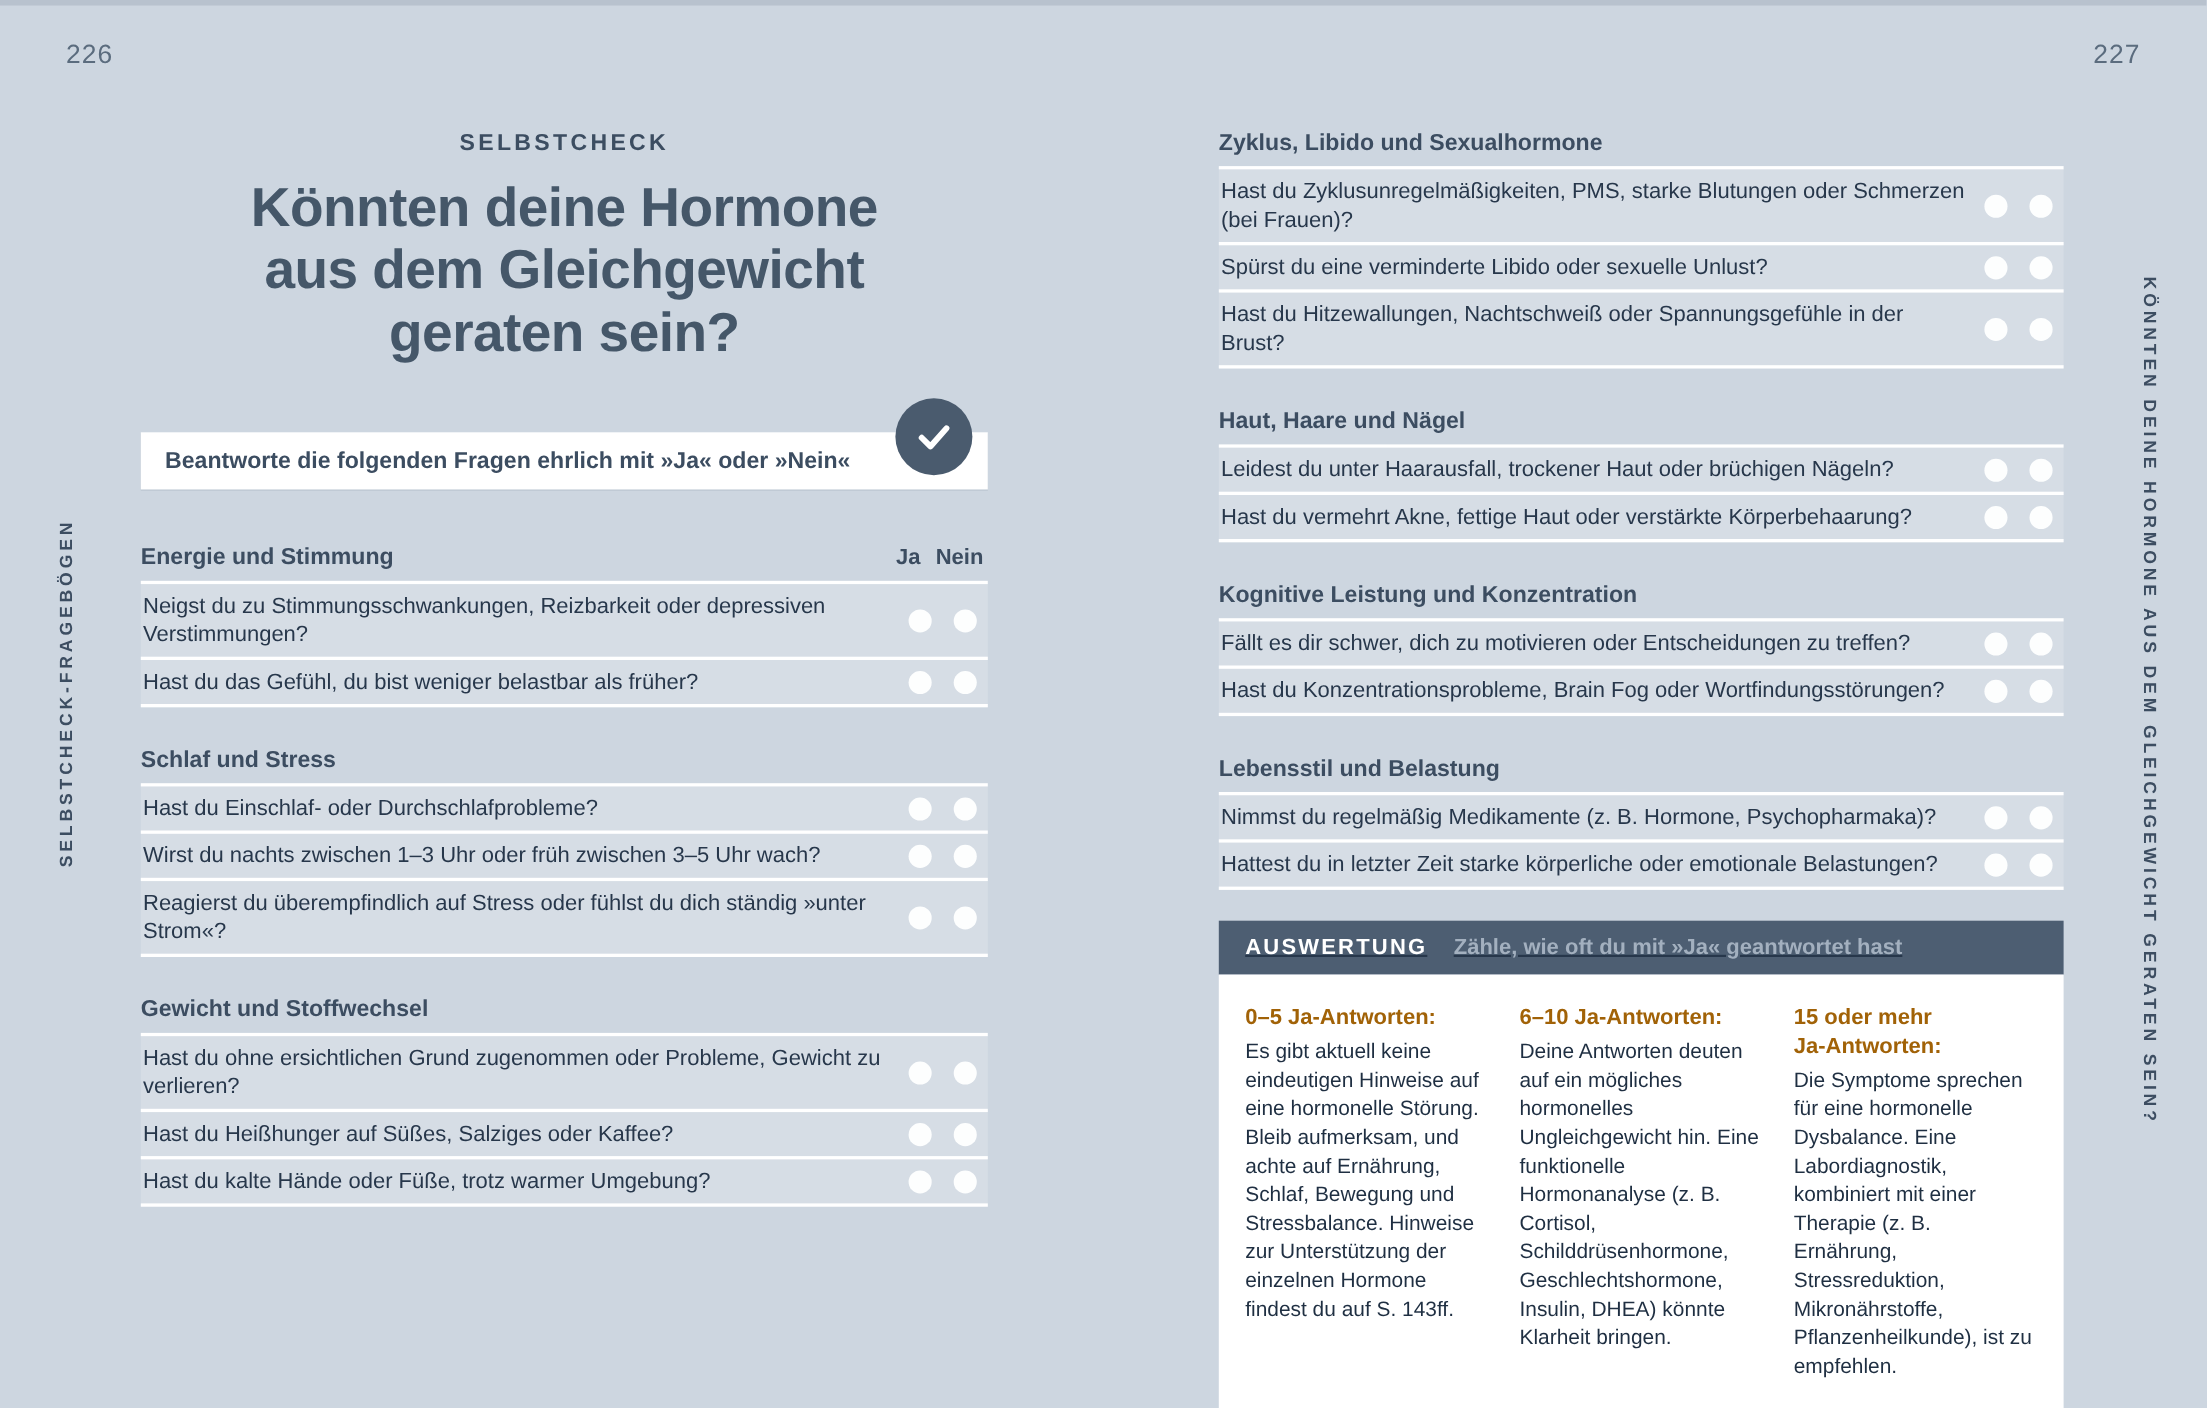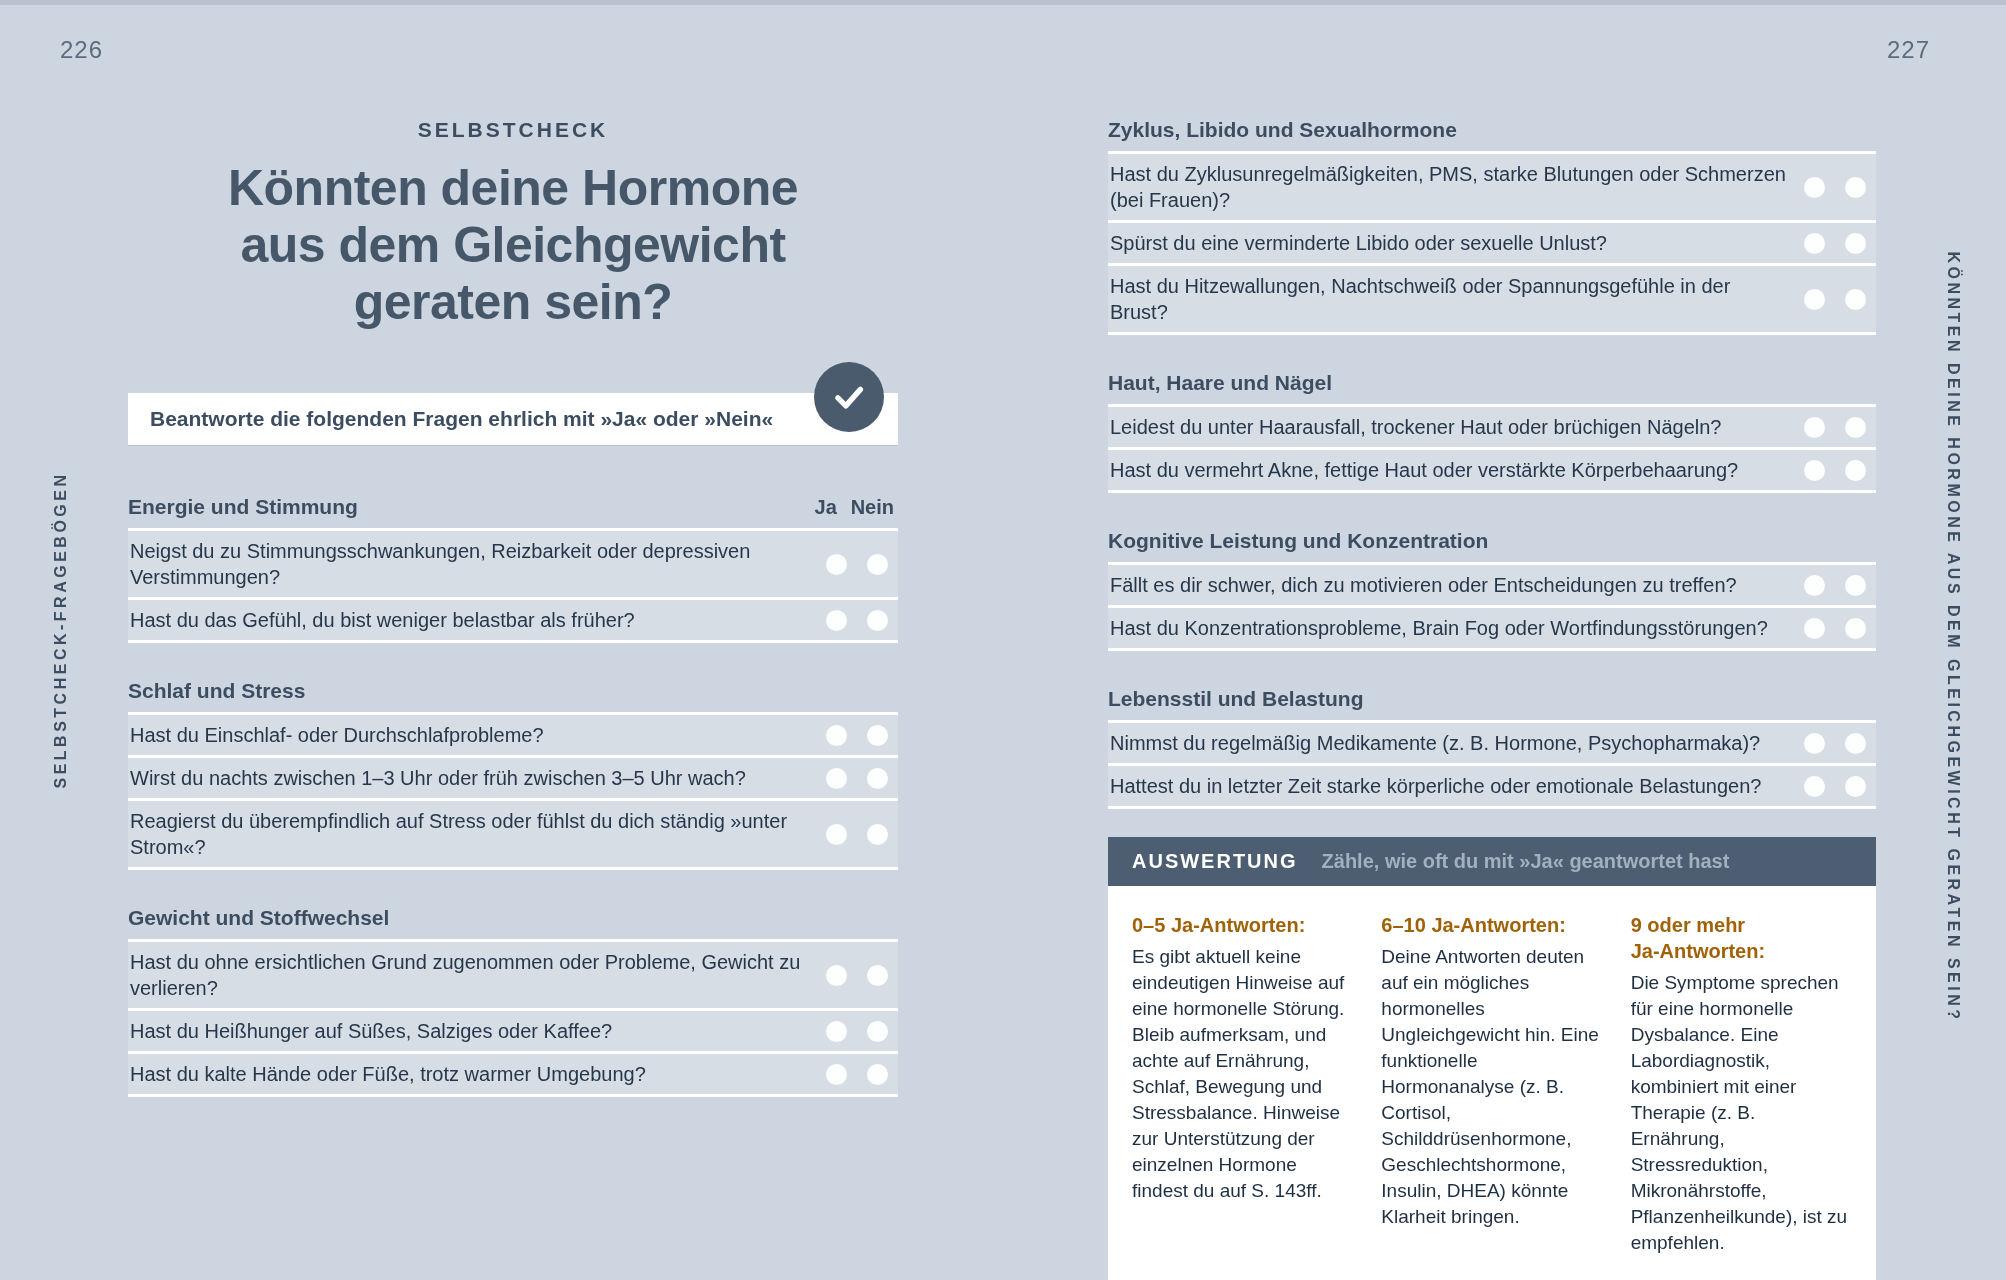--- a/index.html
+++ b/index.html
@@ -21,21 +21,21 @@
     font-family:"Liberation Sans","DejaVu Sans",sans-serif;
     background:var(--page-background);
     color:var(--question-text);
     overflow:hidden;
   }
   .spread{position:relative;width:2006px;height:1280px;}
   .top-edge{position:absolute;left:0;top:0;width:100%;height:5px;background:rgba(90,105,125,0.18);}
 
   .page-num{position:absolute;top:36px;font-size:24px;letter-spacing:1px;color:var(--page-number);}
   .page-num.left{left:60px;}
-  .page-num.right{right:76px;text-align:center;}
+  .page-num.right{right:60px;text-align:center;}
 
   .vtext{
     position:absolute;font-size:16px;font-weight:bold;letter-spacing:3.5px;
     color:var(--heading-dark);writing-mode:vertical-rl;white-space:nowrap;
   }
   .vtext.vleft{left:52px;top:630px;transform:translateY(-50%) rotate(180deg);}
   .vtext.vright{right:44px;top:637px;transform:translateY(-50%);}
 
   .page{position:absolute;top:0;}
   .page-left{left:128px;width:770px;}
@@ -86,20 +86,21 @@
   .answers{display:flex;gap:20px;flex-shrink:0;padding-right:10px;}
   .dot{
     width:21px;height:21px;border-radius:50%;background:#fdfefe;display:inline-block;
     cursor:pointer;
   }
 
   .eval{margin-top:28px;}
   .eval-header{
     background:var(--eval-header-bg);display:flex;align-items:baseline;gap:24px;
     padding:13px 24px;
+    text-decoration:underline;
   }
   .eval-title{color:#fff;font-weight:bold;font-size:20px;letter-spacing:2px;}
   .eval-sub{color:var(--eval-subtitle);font-weight:bold;font-size:20px;}
   .eval-body{
     background:var(--panel-white);padding:26px 24px 34px;
     display:grid;grid-template-columns:1fr 1fr 1fr;gap:28px;
   }
   .eval-col h4{
     font-size:20px;line-height:26px;color:#a16207;margin-bottom:6px;white-space:pre-line;
   }
@@ -304,20 +305,20 @@
       <div class="eval-body" id="eval-columns">
           <div class="eval-col">
             <h4>0–5 Ja-Antworten:</h4>
             <p>Es gibt aktuell keine eindeutigen Hinweise auf eine hormonelle Störung. Bleib aufmerksam, und achte auf Ernährung, Schlaf, Bewegung und Stressbalance. Hinweise zur Unterstützung der einzelnen Hormone findest du auf S. 143ff.</p>
           </div>
           <div class="eval-col">
             <h4>6–10 Ja-Antworten:</h4>
             <p>Deine Antworten deuten auf ein mögliches hormonelles Ungleichgewicht hin. Eine funktionelle Hormonanalyse (z. B. Cortisol, Schilddrüsenhormone, Geschlechtshormone, Insulin, DHEA) könnte Klarheit bringen.</p>
           </div>
           <div class="eval-col">
-            <h4>9 oder mehr
+            <h4>15 oder mehr
 Ja-Antworten:</h4>
             <p>Die Symptome sprechen für eine hormonelle Dysbalance. Eine Labordiagnostik, kombiniert mit einer Therapie (z. B. Ernährung, Stressreduktion, Mikronährstoffe, Pflanzenheilkunde), ist zu empfehlen.</p>
           </div>
         </div>
     </div>
   </div>
 </div>
 
 </body></html>

